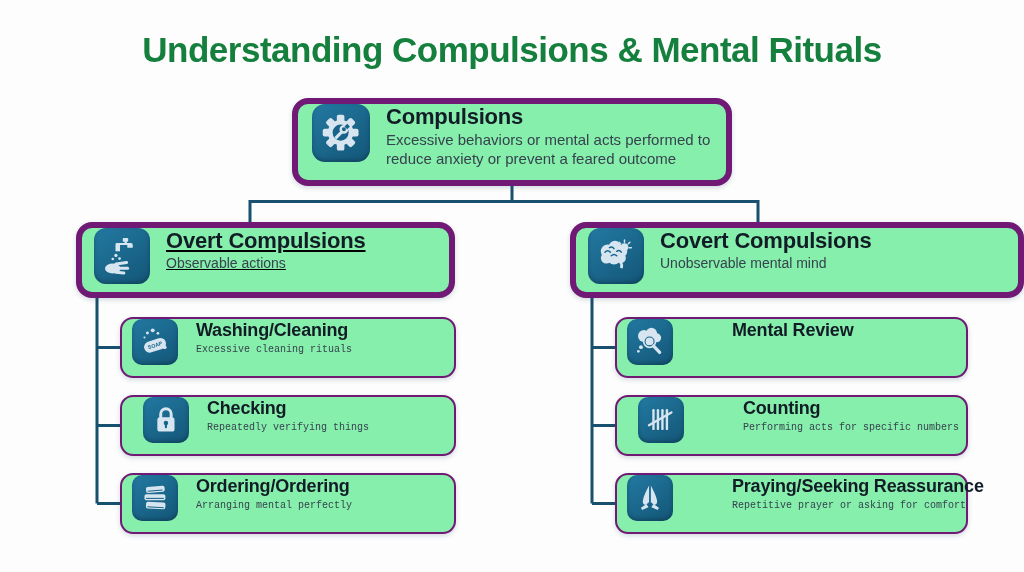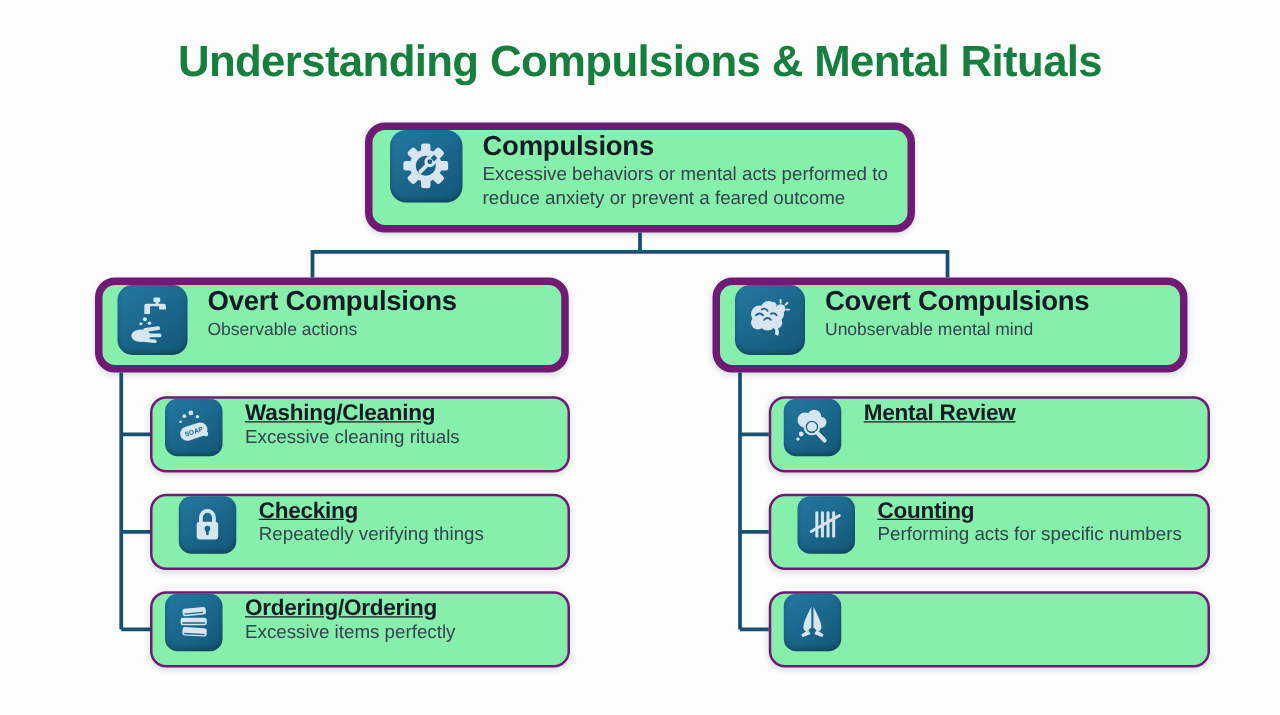--- a/index.html
+++ b/index.html
@@ -29,29 +29,29 @@
   
   .root{left:292px;top:98px;width:440px;height:88px;padding:0 14px;}
   .root .tile{width:58px;height:58px;border-radius:13px;margin-right:16px;}
   .root .h{font-size:22px;line-height:26px;}
   .root .s{font-size:15px;line-height:19px;width:334px;white-space:normal;}
   
   .branch{height:76px;padding:0 12px;}
   .branch .tile{width:56px;height:56px;border-radius:12px;margin-right:16px;}
   .branch .h{font-size:22px;line-height:26px;}
   .branch .s{font-size:14px;line-height:19px;}
-  .branch.left{left:76px;top:222px;width:379px;}
-  .branch.right{left:570px;top:222px;width:380px;}
+  .branch.left{left:76px;top:222px;width:379px;text-decoration:underline;}
+  .branch.right{left:570px;top:222px;width:454px;}
   
   .child{height:61px;padding:0 10px;border-width:2.5px;border-radius:13px;}
   .child .tile{width:46px;height:46px;border-radius:10px;margin-right:18px;}
-  .child .h{font-size:18px;line-height:22px;text-decoration:underline;}
-  .child .s{font-size:15px;line-height:18px;white-space:nowrap;}
+  .child .h{font-size:18px;line-height:22px;}
+  .child .s{font-size:10px;line-height:18px;white-space:nowrap;font-family:Liberation Mono, monospace;}
   .child.l{left:120px;width:336px;}
-  .child.r{left:615px;width:353px;}
+  .child.r{left:615px;width:353px;gap:41px;}
   .row1{top:317px;} .row2{top:395px;padding-left:21px;} .row3{top:473px;}
 </style>
 </head>
 <body>
 
 <div class="canvas">
 
   <div class="page-title">Understanding Compulsions &amp; Mental Rituals</div>
 
   <svg class="connectors" viewBox="0 0 1024 572" fill="none" stroke="#17516f" stroke-width="3">
@@ -186,21 +186,21 @@
         </g>
         <g stroke="#17638a" stroke-width="1.4" fill="none">
           <path d="M14 14.2 h20" transform="rotate(-5 24 12)"></path>
           <path d="M12 24.6 h24"></path>
           <path d="M14 36.4 h22" transform="rotate(3 24 34)"></path>
         </g>
       </svg>
     </div>
     <div class="txt">
       <div class="h">Ordering/Ordering</div>
-      <div class="s">Excessive items perfectly</div>
+      <div class="s">Arranging mental perfectly</div>
     </div>
   </div>
 
   <div class="card child r row1">
     <div class="tile">
       <svg viewBox="0 0 48 48">
         <g fill="#d6e5ef">
           <circle cx="16" cy="16" r="8"></circle>
             <circle cx="26" cy="12.5" r="7.5"></circle>
           <circle cx="33" cy="18.5" r="6"></circle>
@@ -241,15 +241,19 @@
       <svg viewBox="0 0 48 48">
         <g fill="#d6e5ef">
           <path d="M23 7 C20 13 15.5 21 14.5 27.5 C13.8 32 16.5 34.5 19.5 32.5 L23 29.5 Z"></path>
           <path d="M25 7 C28 13 32.5 21 33.5 27.5 C34.2 32 31.5 34.5 28.5 32.5 L25 29.5 Z"></path>
           <path d="M12 37 l7.5 -5 l2.5 4.5 l-8.5 3.5 z"></path>
           <path d="M36 37 l-7.5 -5 l-2.5 4.5 l8.5 3.5 z"></path>
         </g>
         <path d="M24 7.5 V29" stroke="#17638a" stroke-width="1.6"></path>
       </svg>
     </div>
+    <div class="txt">
+      <div class="h">Praying/Seeking Reassurance</div>
+      <div class="s">Repetitive prayer or asking for comfort</div>
+    </div>
   </div>
 
 </div>
 
 </body></html>

